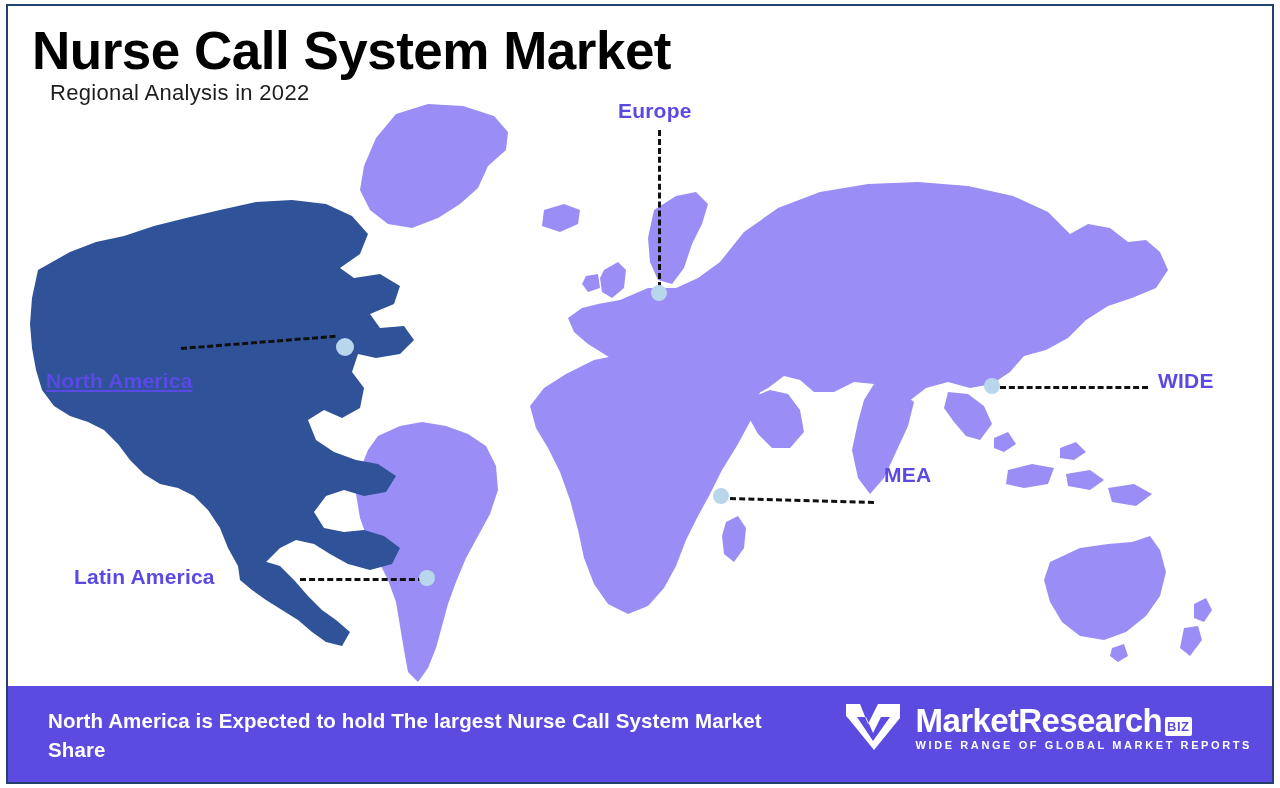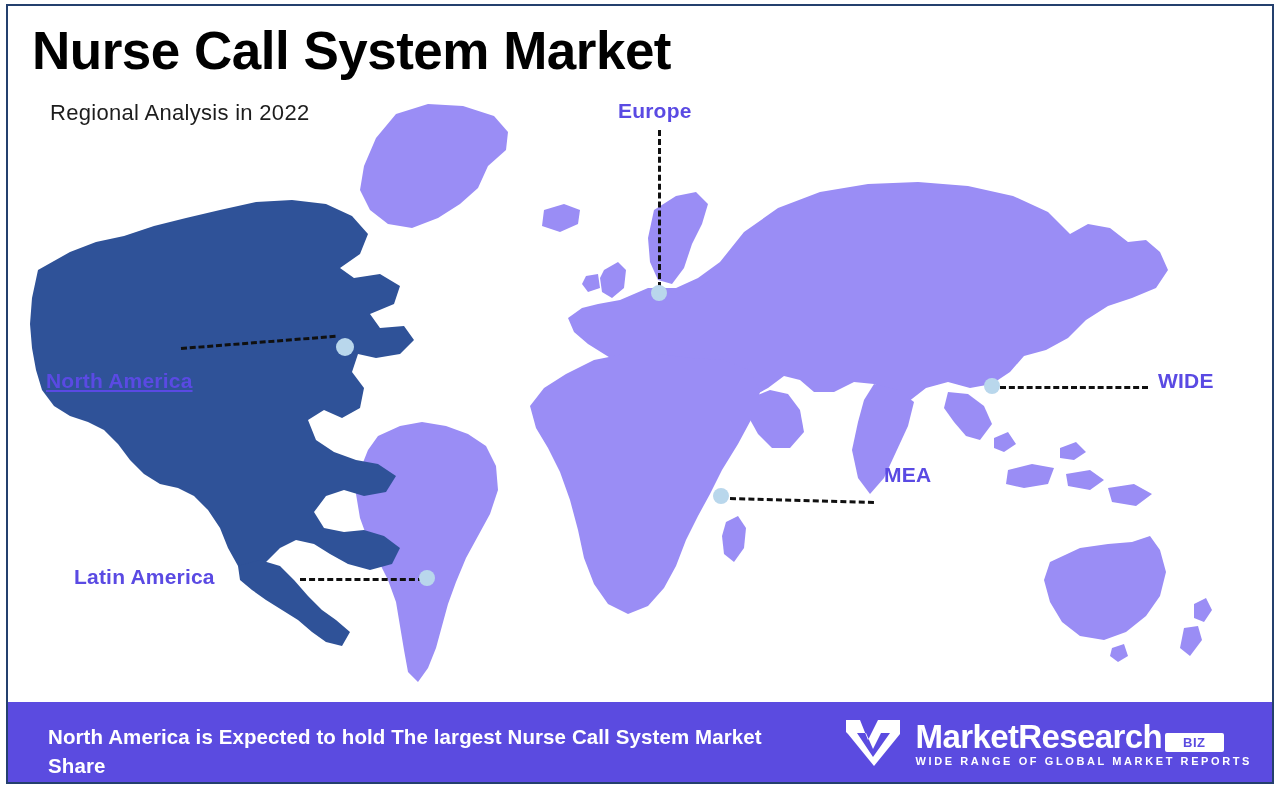--- a/index.html
+++ b/index.html
@@ -15,21 +15,20 @@
   
   .title{
     position:absolute;left:24px;top:14px;
     font-size:53px;font-weight:bold;color:#000000;letter-spacing:-0.5px;
     white-space:nowrap;
   }
   .subtitle{
     position:absolute;left:42px;top:74px;
     font-size:22px;font-weight:normal;color:#1d1d1d;letter-spacing:0.3px;
     white-space:nowrap;
-    margin-top:20px;
   }
   
   .map-wrap{
     position:absolute;left:0;top:86px;width:1264px;height:600px;
   }
   .map-wrap svg{display:block;width:100%;height:100%;}
   
   .rlabel{
     position:absolute;font-size:20px;font-weight:bold;color:#5a4ae3;
     white-space:nowrap;letter-spacing:0.2px;
@@ -39,41 +38,41 @@
   .leader{position:absolute;border-top:3px dashed #101010;}
   .leader-v{position:absolute;border-left:3px dashed #101010;}
   
   .dot{
     position:absolute;width:18px;height:18px;border-radius:50%;
     background:#b9d7ec;
   }
   .dot.sm{width:16px;height:16px;}
   
   .banner{
-    position:absolute;left:0;right:0;bottom:0;height:80px;background:#5b4be0;
+    position:absolute;left:0;right:0;bottom:0;height:96px;background:#5b4be0;
   }
   .banner-text{
     position:absolute;left:40px;top:20px;width:760px;
     color:#ffffff;font-size:20.5px;font-weight:bold;line-height:1.42;
     letter-spacing:0.1px;
   }
   .logo{
     position:absolute;right:20px;top:16px;display:flex;align-items:center;gap:14px;
   }
   .logo-mark{width:58px;height:50px;flex:none;}
   .logo-textblock{display:flex;flex-direction:column;gap:2px;}
   .logo-row{display:flex;align-items:flex-start;gap:3px;}
   .logo-name{
     color:#ffffff;font-size:33px;font-weight:bold;letter-spacing:-0.6px;
     line-height:1;white-space:nowrap;
   }
   .logo-biz{
     display:inline-block;border:2px solid #ffffff;color:#5b4be0;background:#ffffff;
     font-size:13px;font-weight:bold;letter-spacing:0.5px;
-    padding:1px 16px;border-radius:2px;margin-top:13px;line-height:1;
+    padding:1px 0;border-radius:2px;margin-top:13px;line-height:1;
   }
   .logo-tag{
     color:#ffffff;font-size:11px;font-weight:bold;letter-spacing:2.6px;
     white-space:nowrap;text-align:right;
   }
 </style>
 </head>
 <body>
 
 <div class="page">

